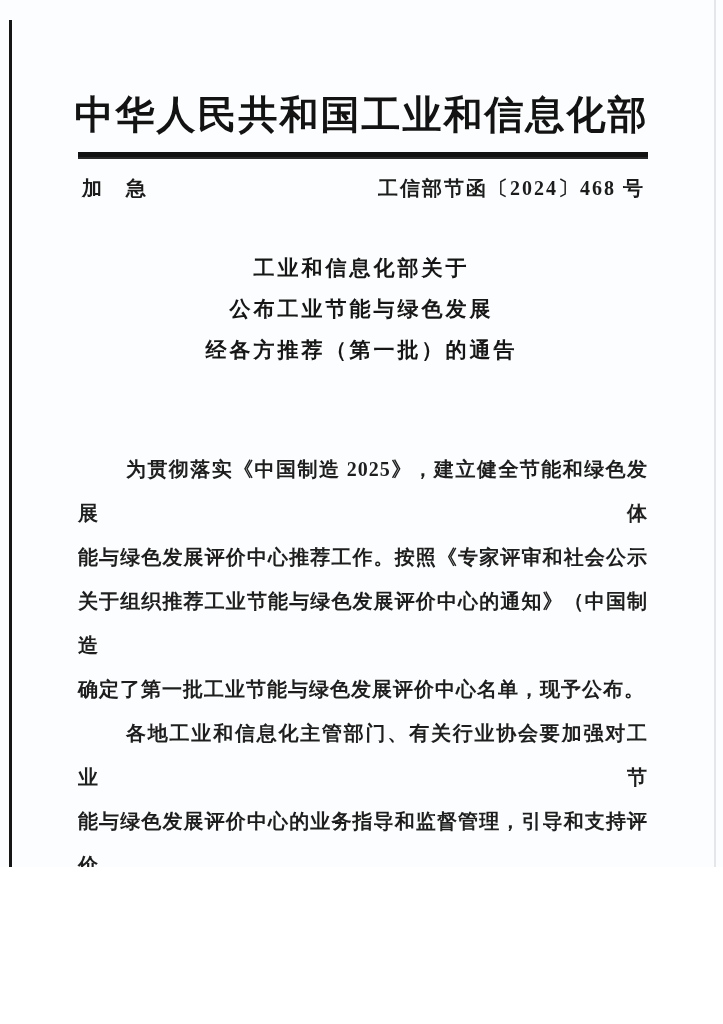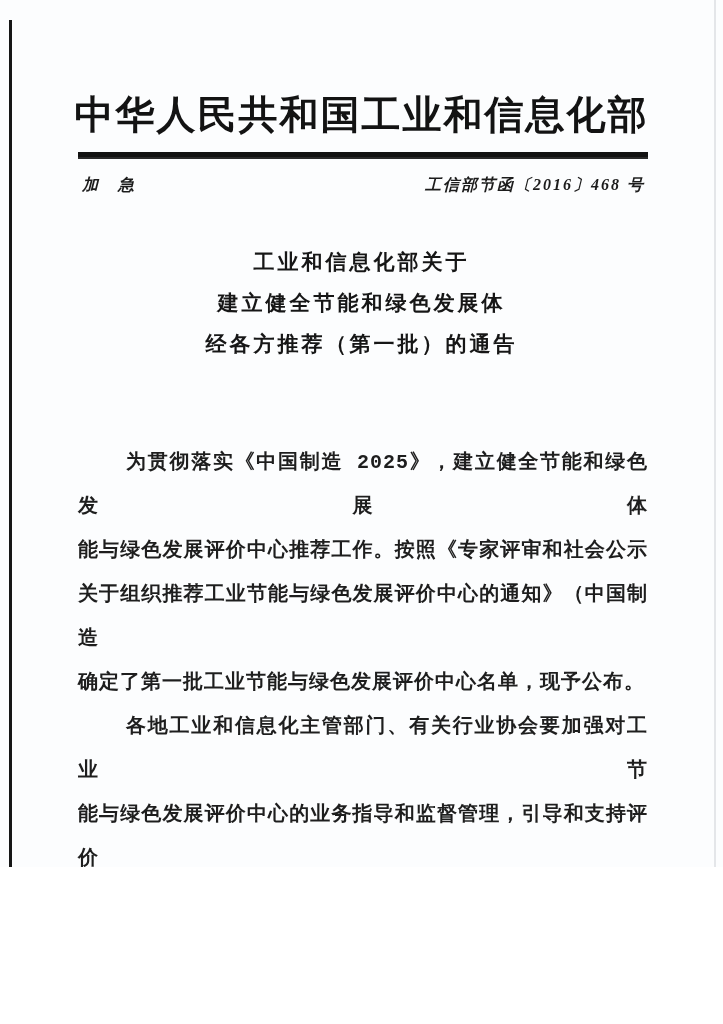--- a/index.html
+++ b/index.html
@@ -41,25 +41,24 @@
     margin: 8px 75px 0 78px;
     height: 3px;
     border-top: 5px solid #121212;
     border-bottom: 2px solid #2a2a2a;
   }
   .meta-row {
     display: flex;
     justify-content: space-between;
     align-items: baseline;
     margin: 16px 78px 0 82px;
-    font-size: 16px;
+    font-size: 20px;
     font-weight: 700;
     letter-spacing: 2px;
     color: #1c1c1c;
-    font-style: italic;
   }
   .doc-title {
     margin-top: 46px;
     text-align: center;
     font-size: 21px;
     font-weight: 700;
     line-height: 41px;
     letter-spacing: 3px;
     color: #161616;
   }
@@ -67,46 +66,45 @@
     margin: 76px 75px 0 78px;
     font-size: 20px;
     font-weight: 600;
     line-height: 44px;
     letter-spacing: 1px;
     color: #1e1e1e;
   }
   .line {
     text-align: justify;
     text-align-last: justify;
-    font-family: Liberation Mono, monospace;
   }
   .line.indent { text-indent: 48px; }
   .line.endline { text-align-last: left; }
 </style>
 </head>
 <body>
 
 <div class="page">
 
   <div class="scan-edge-left"></div>
   <div class="scan-edge-bottom"></div>
   <div class="scan-edge-right"></div>
 
   <div class="agency">中华人民共和国工业和信息化部</div>
 
   <div class="header-rule"></div>
 
   <div class="meta-row">
     <span class="urgency">加　急</span>
-    <span class="doc-number">工信部节函〔2016〕468 号</span>
+    <span class="doc-number">工信部节函〔2024〕468 号</span>
   </div>
 
   <div class="doc-title">
     <div class="title-line">工业和信息化部关于</div>
-    <div class="title-line">建立健全节能和绿色发展体</div>
+    <div class="title-line">公布工业节能与绿色发展</div>
     <div class="title-line">经各方推荐（第一批）的通告</div>
   </div>
 
   <div class="body-text">
     <div class="line indent">为贯彻落实《中国制造 2025》，建立健全节能和绿色发展体</div>
     <div class="line">能与绿色发展评价中心推荐工作。按照《专家评审和社会公示</div>
     <div class="line">关于组织推荐工业节能与绿色发展评价中心的通知》（中国制造</div>
     <div class="line endline">确定了第一批工业节能与绿色发展评价中心名单，现予公布。</div>
 
     <div class="line indent">各地工业和信息化主管部门、有关行业协会要加强对工业节</div>

